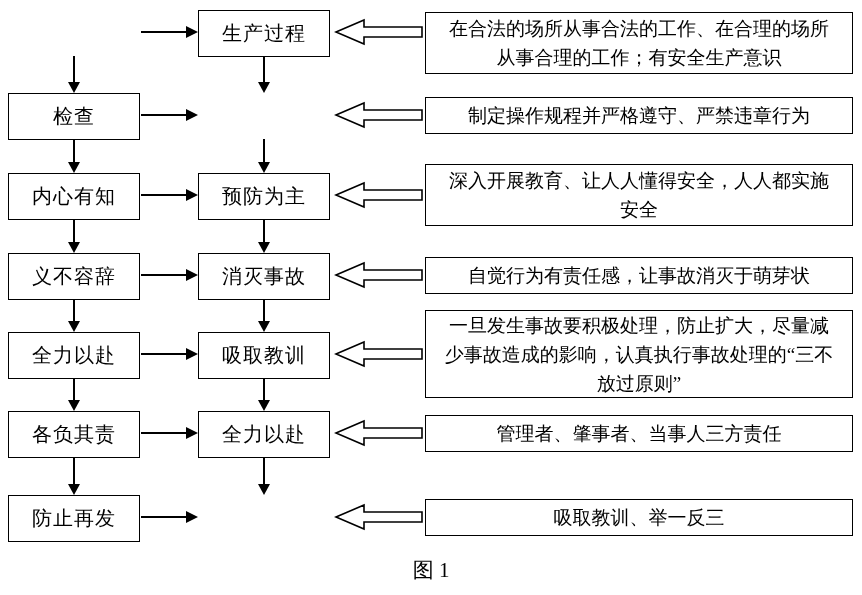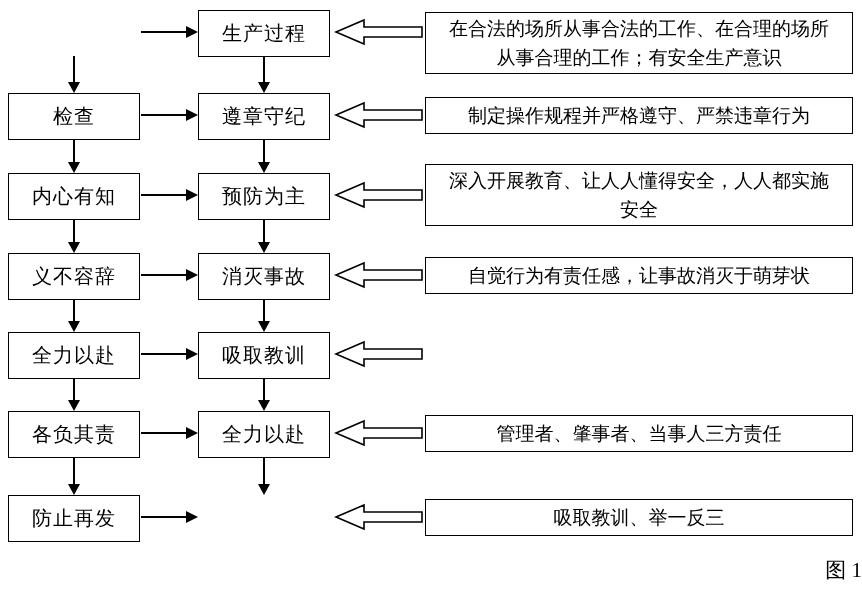--- a/index.html
+++ b/index.html
@@ -47,37 +47,36 @@
   }
   .varrow::after{
     content:"";position:absolute;left:-5px;bottom:-11px;
     border-left:6px solid transparent;
     border-right:6px solid transparent;
     border-top:11px solid #000;
   }
   .hollow{position:absolute;}
   .caption{
     position:absolute;left:0;top:556px;width:862px;
-    text-align:right;font-size:21px;
+    text-align:center;font-size:21px;
   }
 </style>
 </head>
 <body>
 
 <div id="stage">
 
   <div class="box-s" style="left:198px;top:10px">生产过程</div>
   <div class="box-d" style="top:12px;height:62px">在合法的场所从事合法的工作、在合理的场所从事合理的工作；有安全生产意识</div>
   <div class="harrow" style="left:141px;top:31px"></div>
   <svg class="hollow" style="left:334px;top:18px" width="90" height="28" viewBox="0 0 90 28">
     <polygon points="2,14 30,2 30,9 88,9 88,19 30,19 30,26" fill="#fff" stroke="#000" stroke-width="1.6"></polygon>
   </svg>
 
   <div class="box-s" style="left:8px;top:93px">检查</div>
-  <div class="box-s" style="left:198px;top:93px">遵章守纪</div>
   <div class="box-d" style="top:97px;height:37px">制定操作规程并严格遵守、严禁违章行为</div>
   <div class="harrow" style="left:141px;top:114px"></div>
   <svg class="hollow" style="left:334px;top:101px" width="90" height="28" viewBox="0 0 90 28">
     <polygon points="2,14 30,2 30,9 88,9 88,19 30,19 30,26" fill="#fff" stroke="#000" stroke-width="1.6"></polygon>
   </svg>
 
   <div class="box-s" style="left:8px;top:173px">内心有知</div>
   <div class="box-s" style="left:198px;top:173px">预防为主</div>
   <div class="box-d" style="top:164px;height:62px">深入开展教育、让人人懂得安全，人人都实施安全</div>
   <div class="harrow" style="left:141px;top:194px"></div>
@@ -88,20 +87,21 @@
   <div class="box-s" style="left:8px;top:253px">义不容辞</div>
   <div class="box-s" style="left:198px;top:253px">消灭事故</div>
   <div class="box-d" style="top:257px;height:37px">自觉行为有责任感，让事故消灭于萌芽状</div>
   <div class="harrow" style="left:141px;top:274px"></div>
   <svg class="hollow" style="left:334px;top:261px" width="90" height="28" viewBox="0 0 90 28">
     <polygon points="2,14 30,2 30,9 88,9 88,19 30,19 30,26" fill="#fff" stroke="#000" stroke-width="1.6"></polygon>
   </svg>
 
   <div class="box-s" style="left:8px;top:332px">全力以赴</div>
   <div class="box-s" style="left:198px;top:332px">吸取教训</div>
+  <div class="box-d" style="top:310px;height:88px">一旦发生事故要积极处理，防止扩大，尽量减少事故造成的影响，认真执行事故处理的“三不放过原则”</div>
   <div class="harrow" style="left:141px;top:353px"></div>
   <svg class="hollow" style="left:334px;top:340px" width="90" height="28" viewBox="0 0 90 28">
     <polygon points="2,14 30,2 30,9 88,9 88,19 30,19 30,26" fill="#fff" stroke="#000" stroke-width="1.6"></polygon>
   </svg>
 
   <div class="box-s" style="left:8px;top:411px">各负其责</div>
   <div class="box-s" style="left:198px;top:411px">全力以赴</div>
   <div class="box-d" style="top:415px;height:37px">管理者、肇事者、当事人三方责任</div>
   <div class="harrow" style="left:141px;top:432px"></div>
   <svg class="hollow" style="left:334px;top:419px" width="90" height="28" viewBox="0 0 90 28">

